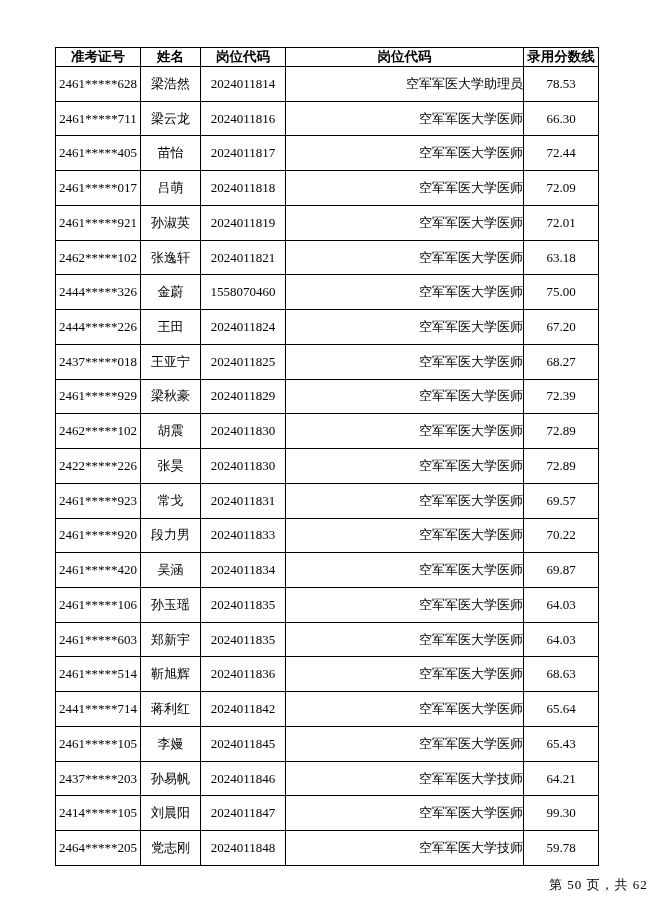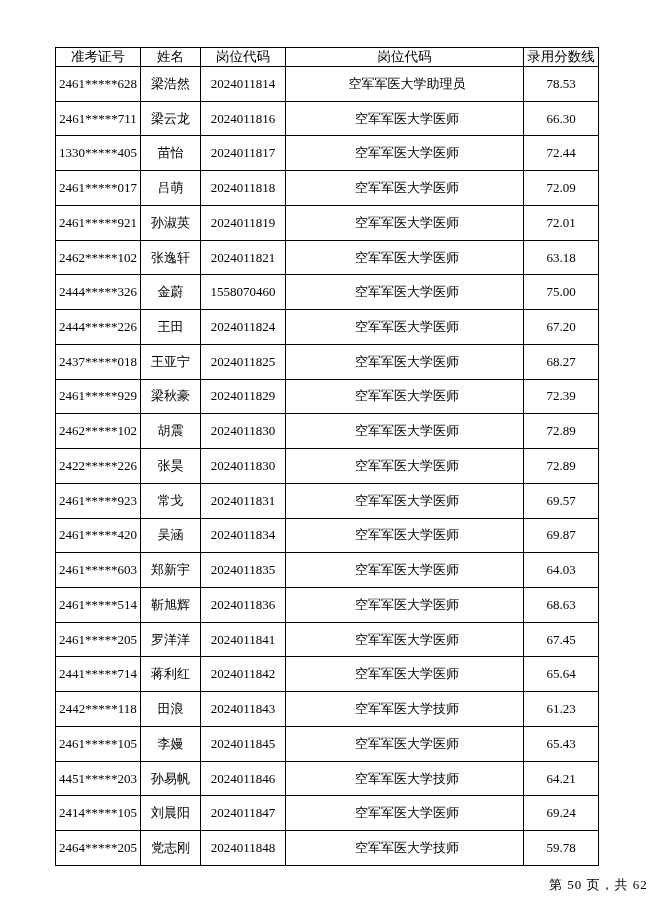--- a/index.html
+++ b/index.html
@@ -24,25 +24,25 @@
   .score-table th, .score-table td {
     border: 1px solid #000000;
     padding: 0;
     font-size: 13px;
     text-align: center;
     vertical-align: middle;
     white-space: nowrap;
     overflow: hidden;
   }
   .score-table th {
-    font-weight: normal;
+    font-weight: bold;
     font-size: 13.5px;
   }
   .score-table td.cell-position {
-    text-align: center;
+    text-align: right;
     padding-left: 5px;
     margin-top: 44px;
   }
   .page-footer {
     position: absolute;
     left: 16px;
     top: 876px;
     width: 100%;
     text-align: right;
     font-size: 13px;
@@ -80,21 +80,21 @@
       <td>78.53</td>
     </tr>
         <tr>
       <td>2461*****711</td>
       <td>梁云龙</td>
       <td>2024011816</td>
       <td class="cell-position">空军军医大学医师</td>
       <td>66.30</td>
     </tr>
         <tr>
-      <td>1330*****405</td>
+      <td>2461*****405</td>
       <td>苗怡</td>
       <td>2024011817</td>
       <td class="cell-position">空军军医大学医师</td>
       <td>72.44</td>
     </tr>
         <tr>
       <td>2461*****017</td>
       <td>吕萌</td>
       <td>2024011818</td>
       <td class="cell-position">空军军医大学医师</td>
@@ -157,81 +157,81 @@
       <td>72.89</td>
     </tr>
         <tr>
       <td>2461*****923</td>
       <td>常戈</td>
       <td>2024011831</td>
       <td class="cell-position">空军军医大学医师</td>
       <td>69.57</td>
     </tr>
         <tr>
+      <td>2461*****920</td>
+      <td>段力男</td>
+      <td>2024011833</td>
+      <td class="cell-position">空军军医大学医师</td>
+      <td>70.22</td>
+    </tr>
+        <tr>
       <td>2461*****420</td>
       <td>吴涵</td>
       <td>2024011834</td>
       <td class="cell-position">空军军医大学医师</td>
       <td>69.87</td>
     </tr>
         <tr>
+      <td>2461*****106</td>
+      <td>孙玉瑶</td>
+      <td>2024011835</td>
+      <td class="cell-position">空军军医大学医师</td>
+      <td>64.03</td>
+    </tr>
+        <tr>
       <td>2461*****603</td>
       <td>郑新宇</td>
       <td>2024011835</td>
       <td class="cell-position">空军军医大学医师</td>
       <td>64.03</td>
     </tr>
         <tr>
       <td>2461*****514</td>
       <td>靳旭辉</td>
       <td>2024011836</td>
       <td class="cell-position">空军军医大学医师</td>
       <td>68.63</td>
     </tr>
         <tr>
-      <td>2461*****205</td>
-      <td>罗洋洋</td>
-      <td>2024011841</td>
-      <td class="cell-position">空军军医大学医师</td>
-      <td>67.45</td>
-    </tr>
-        <tr>
       <td>2441*****714</td>
       <td>蒋利红</td>
       <td>2024011842</td>
       <td class="cell-position">空军军医大学医师</td>
       <td>65.64</td>
     </tr>
         <tr>
-      <td>2442*****118</td>
-      <td>田浪</td>
-      <td>2024011843</td>
-      <td class="cell-position">空军军医大学技师</td>
-      <td>61.23</td>
-    </tr>
-        <tr>
       <td>2461*****105</td>
       <td>李嫚</td>
       <td>2024011845</td>
       <td class="cell-position">空军军医大学医师</td>
       <td>65.43</td>
     </tr>
         <tr>
-      <td>4451*****203</td>
+      <td>2437*****203</td>
       <td>孙易帆</td>
       <td>2024011846</td>
       <td class="cell-position">空军军医大学技师</td>
       <td>64.21</td>
     </tr>
         <tr>
       <td>2414*****105</td>
       <td>刘晨阳</td>
       <td>2024011847</td>
       <td class="cell-position">空军军医大学医师</td>
-      <td>69.24</td>
+      <td>99.30</td>
     </tr>
         <tr>
       <td>2464*****205</td>
       <td>党志刚</td>
       <td>2024011848</td>
       <td class="cell-position">空军军医大学技师</td>
       <td>59.78</td>
     </tr>
       </tbody>
   </table>

